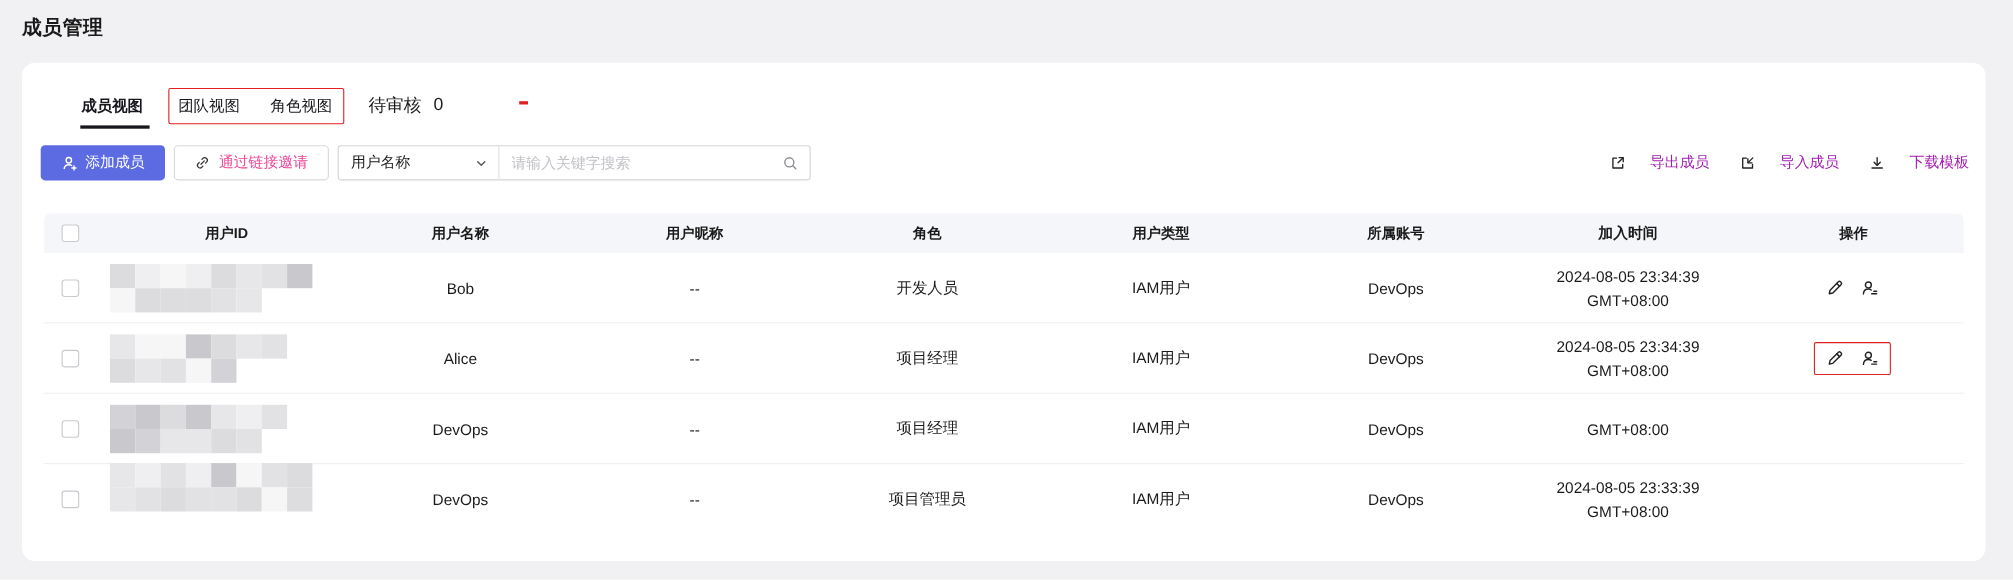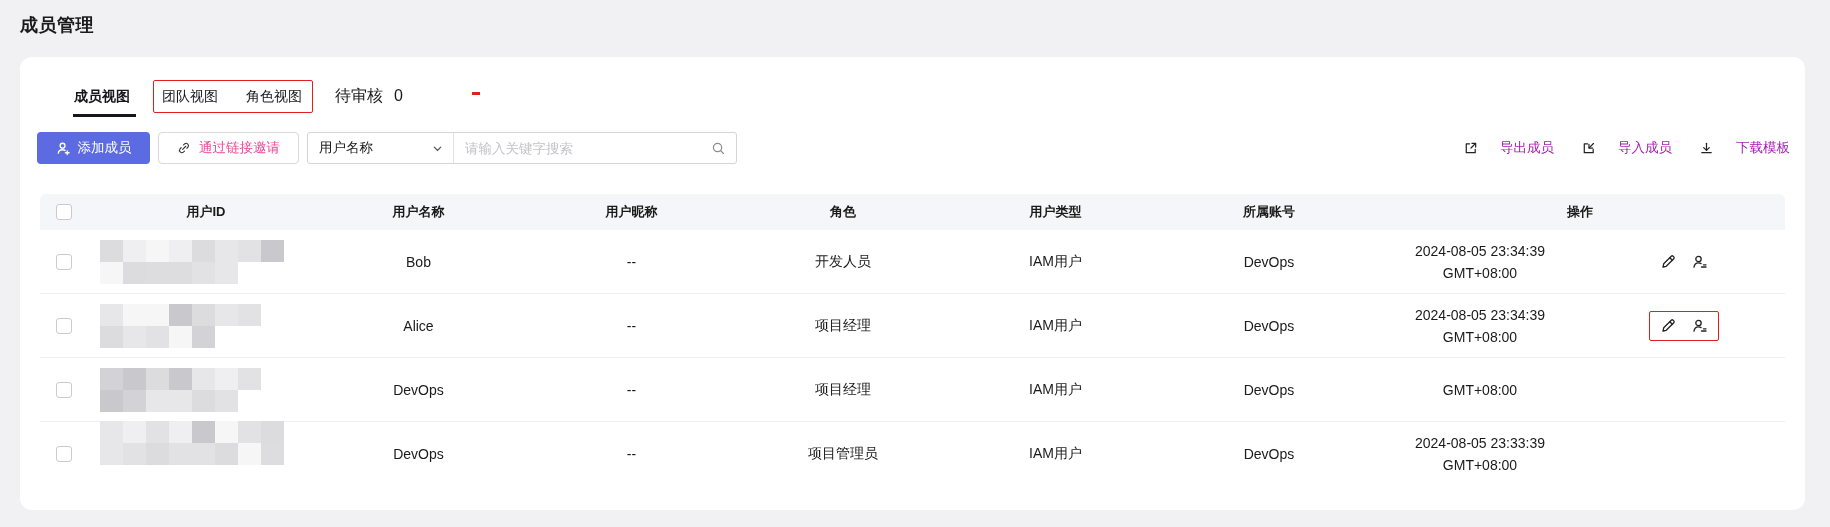--- a/index.html
+++ b/index.html
@@ -166,20 +166,21 @@
     <div class="thead">
       <div class="col-check">
           <span class="checkbox"></span>
         </div>
       <div class="col-id">用户ID</div>
       <div class="col-name">用户名称</div>
       <div class="col-nick">用户昵称</div>
       <div class="col-role">角色</div>
       <div class="col-type">用户类型</div>
       <div class="col-account">所属账号</div>
+      <div class="col-time">加入时间</div>
       <div class="col-ops">操作</div>
     </div>
     <div id="tbody">
   <div class="tr">
     <div class="td col-check">
             <span class="checkbox"></span>
           </div>
     <div class="td col-id">
             <div class="mosaic" style="width: 184px;">
               <i style="width: 23px; background: rgb(220, 220, 223);"></i>

